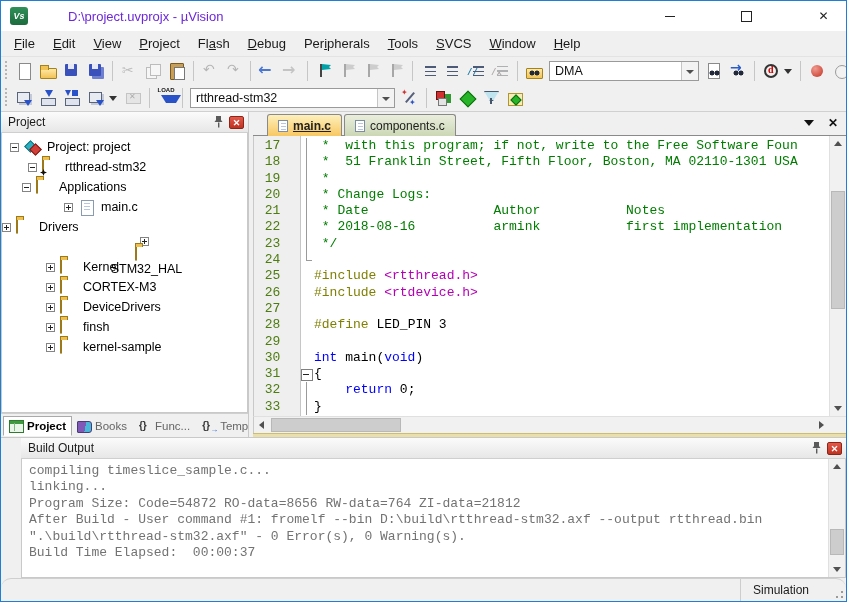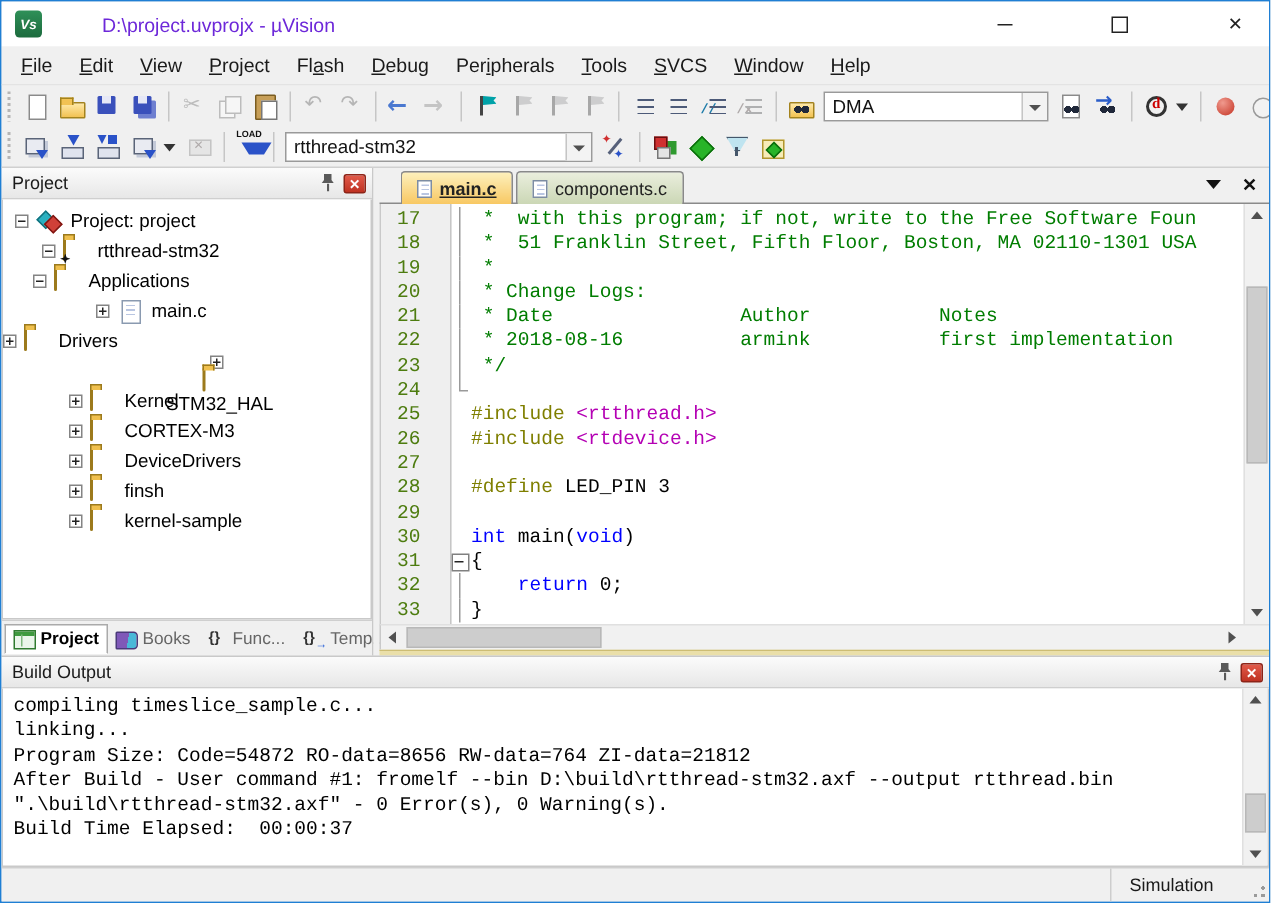--- a/index.html
+++ b/index.html
@@ -167,27 +167,27 @@
   .tri-left { width:0; height:0; border-top:4px solid transparent; border-bottom:4px solid transparent; border-right:5px solid #505050; }
   .tri-right { width:0; height:0; border-top:4px solid transparent; border-bottom:4px solid transparent; border-left:5px solid #505050; }
   .vthumb { position:absolute; left:1px; right:1px; background:#cdcdcd; border:1px solid #b8b8b8; }
   .hscroll { height:17px; background:#f1f1f1; border-top:1px solid #e0e0e0; position:relative; flex:none; border-left:1px solid #c9c9c9; }
   .hbtn { position:absolute; top:0; bottom:0; width:15px; display:flex; align-items:center; justify-content:center; }
   .hbtn.left { left:0; } .hbtn.right { right:17px; }
   .hthumb { position:absolute; top:1px; bottom:1px; left:17px; width:130px; background:#cdcdcd; border:1px solid #b8b8b8; }
   .doc-frame-bottom { height:4px; background:#eadfa9; border-top:1px solid #cdbd74; flex:none; }
 
   
-  .build-panel { height:141px; flex:none; display:flex; flex-direction:column; border-top:1px solid #c9c9c9; }
+  .build-panel { height:141px; flex:none; display:flex; flex-direction:column; border-top:1px solid #c9c9c9;padding-left:20px; }
   .build-content { flex:1; background:#fff; border:1px solid #c9c9c9; border-top:none; position:relative; overflow:hidden; }
   .build-lines { position:absolute; left:0; top:0; right:17px; bottom:0; padding:4px 7px; }
-  .bl { font:13px "Liberation Mono","DejaVu Sans Mono",monospace; color:#000000; white-space:pre; line-height:16.4px; }
-
-  
-  .statusbar { height:23px; background:#f0f0f0; border-top:1px solid #cfcfcf; display:flex; align-items:center; flex:none; }
+  .bl { font:13px "Liberation Mono","DejaVu Sans Mono",monospace; color:#737373; white-space:pre; line-height:16.4px; }
+
+  
+  .statusbar { height:23px; background:#f0f0f0; border-top:1px solid #cfcfcf; display:flex; align-items:center; flex:none;border-radius:10px; }
   .status-spacer { flex:1; }
   .status-cell { border-left:1px solid #cdcdcd; height:100%; display:flex; align-items:center; padding:0 12px; font-size:12px; color:#1a1a1a; min-width:88px; }
   .resize-grip { width:18px; height:100%; background:
       radial-gradient(circle 1.3px at 14px 18px,#9a9a9a 95%,transparent),
       radial-gradient(circle 1.3px at 14px 13px,#9a9a9a 95%,transparent),
       radial-gradient(circle 1.3px at 9px 18px,#9a9a9a 95%,transparent); }
 </style>
 </head>
 <body>
 

